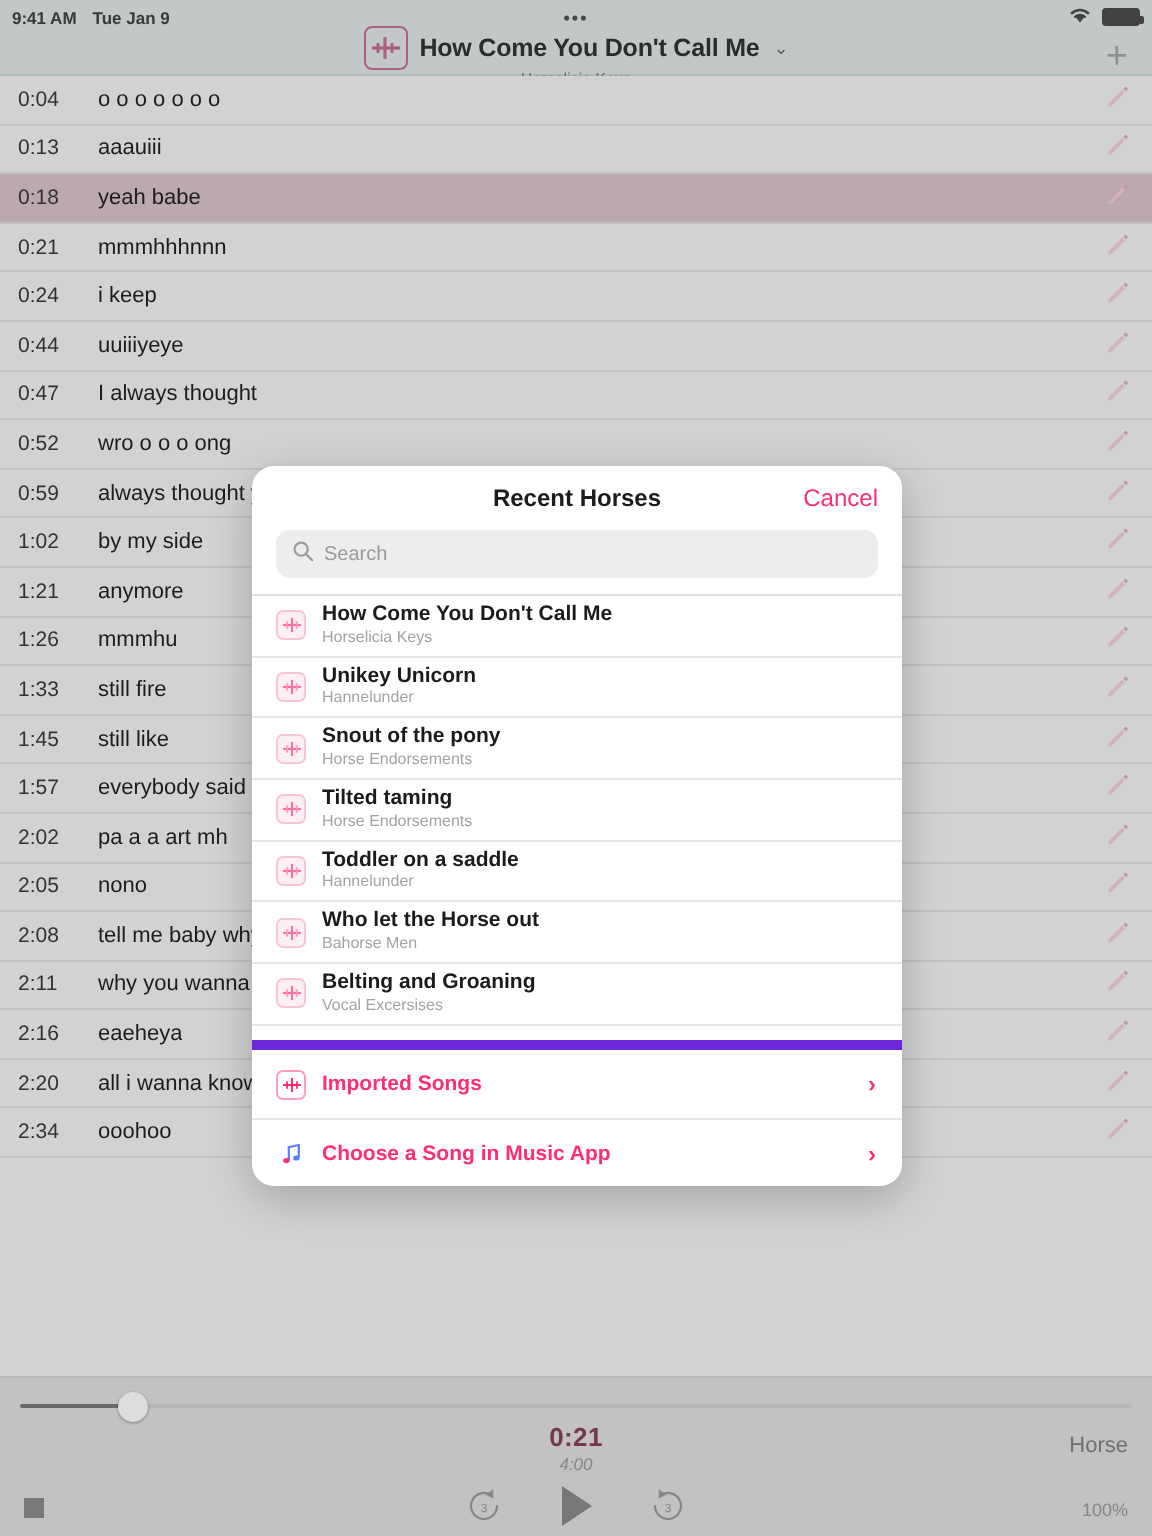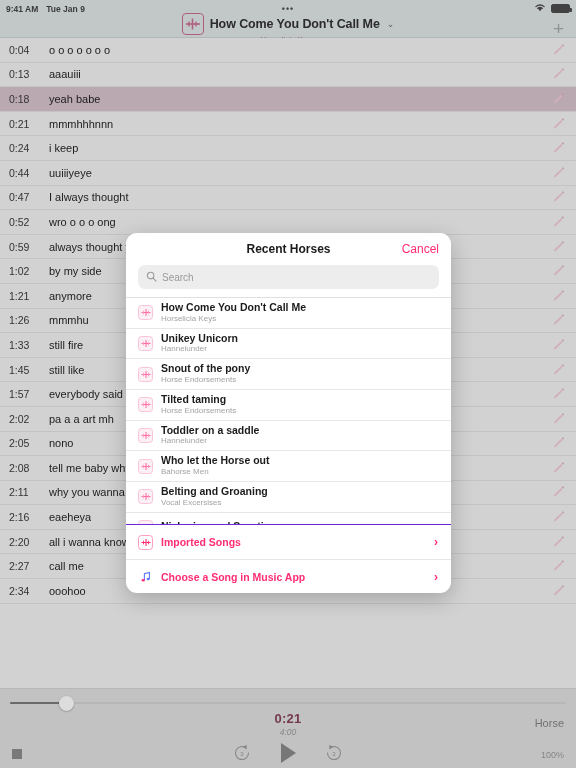--- a/index.html
+++ b/index.html
@@ -181,21 +181,21 @@
   }
   .srow-ico {
     width: 15px; height: 15px; flex: none;
     border: 1.2px solid #f9c4da; border-radius: 3.5px;
     background: #fdf0f5;
     display: flex; align-items: center; justify-content: center;
   }
   .srow-txt { display: flex; flex-direction: column; line-height: 1.12; }
   .srow-name { font-size: 10.5px; font-weight: bold; color: #1b1b1b; }
   .srow-art { font-size: 8px; color: #a3a3a3; margin-top: 1px; }
-  .modal-footer { flex: none; border-top: 1px solid #6d28d9; }
+  .modal-footer { flex: none; border-top: 5px solid #6d28d9; }
   .foot-row {
     height: 34px; display: flex; align-items: center; gap: 8px;
     padding: 0 12px; cursor: pointer; position: relative;
   }
   .foot-row + .foot-row { border-top: 1px solid #e6e6e6; }
   .foot-label { font-size: 10.5px; color: #ff2d72; font-weight: bold; }
   .foot-chev {
     position: absolute; right: 13px; top: 50%; transform: translateY(-50%);
     color: #ff2d72; font-size: 12px; font-weight: bold;
   }
@@ -404,28 +404,20 @@
           <span class="lyric-time">2:16</span>
           <span class="lyric-text">eaeheya</span>
           <span class="pencil"><svg width="13" height="13" viewBox="0 0 14 14">
               <path d="M2.6 11.4 L9.8 4.2 L11.2 5.6 L4 12.8 L2.2 13.2 Z" fill="#efaec6"></path>
               <path d="M10.4 3.6 L11.6 2.4 L13 3.8 L11.8 5 Z" fill="#e890b2"></path>
             </svg></span>
         </div>
         <div class="lyric-row">
           <span class="lyric-time">2:20</span>
           <span class="lyric-text">all i wanna know</span>
-          <span class="pencil"><svg width="13" height="13" viewBox="0 0 14 14">
-              <path d="M2.6 11.4 L9.8 4.2 L11.2 5.6 L4 12.8 L2.2 13.2 Z" fill="#efaec6"></path>
-              <path d="M10.4 3.6 L11.6 2.4 L13 3.8 L11.8 5 Z" fill="#e890b2"></path>
-            </svg></span>
-        </div>
-        <div class="lyric-row">
-          <span class="lyric-time">2:27</span>
-          <span class="lyric-text">call me</span>
           <span class="pencil"><svg width="13" height="13" viewBox="0 0 14 14">
               <path d="M2.6 11.4 L9.8 4.2 L11.2 5.6 L4 12.8 L2.2 13.2 Z" fill="#efaec6"></path>
               <path d="M10.4 3.6 L11.6 2.4 L13 3.8 L11.8 5 Z" fill="#e890b2"></path>
             </svg></span>
         </div>
         <div class="lyric-row">
           <span class="lyric-time">2:34</span>
           <span class="lyric-text">ooohoo</span>
           <span class="pencil"><svg width="13" height="13" viewBox="0 0 14 14">
               <path d="M2.6 11.4 L9.8 4.2 L11.2 5.6 L4 12.8 L2.2 13.2 Z" fill="#efaec6"></path>

